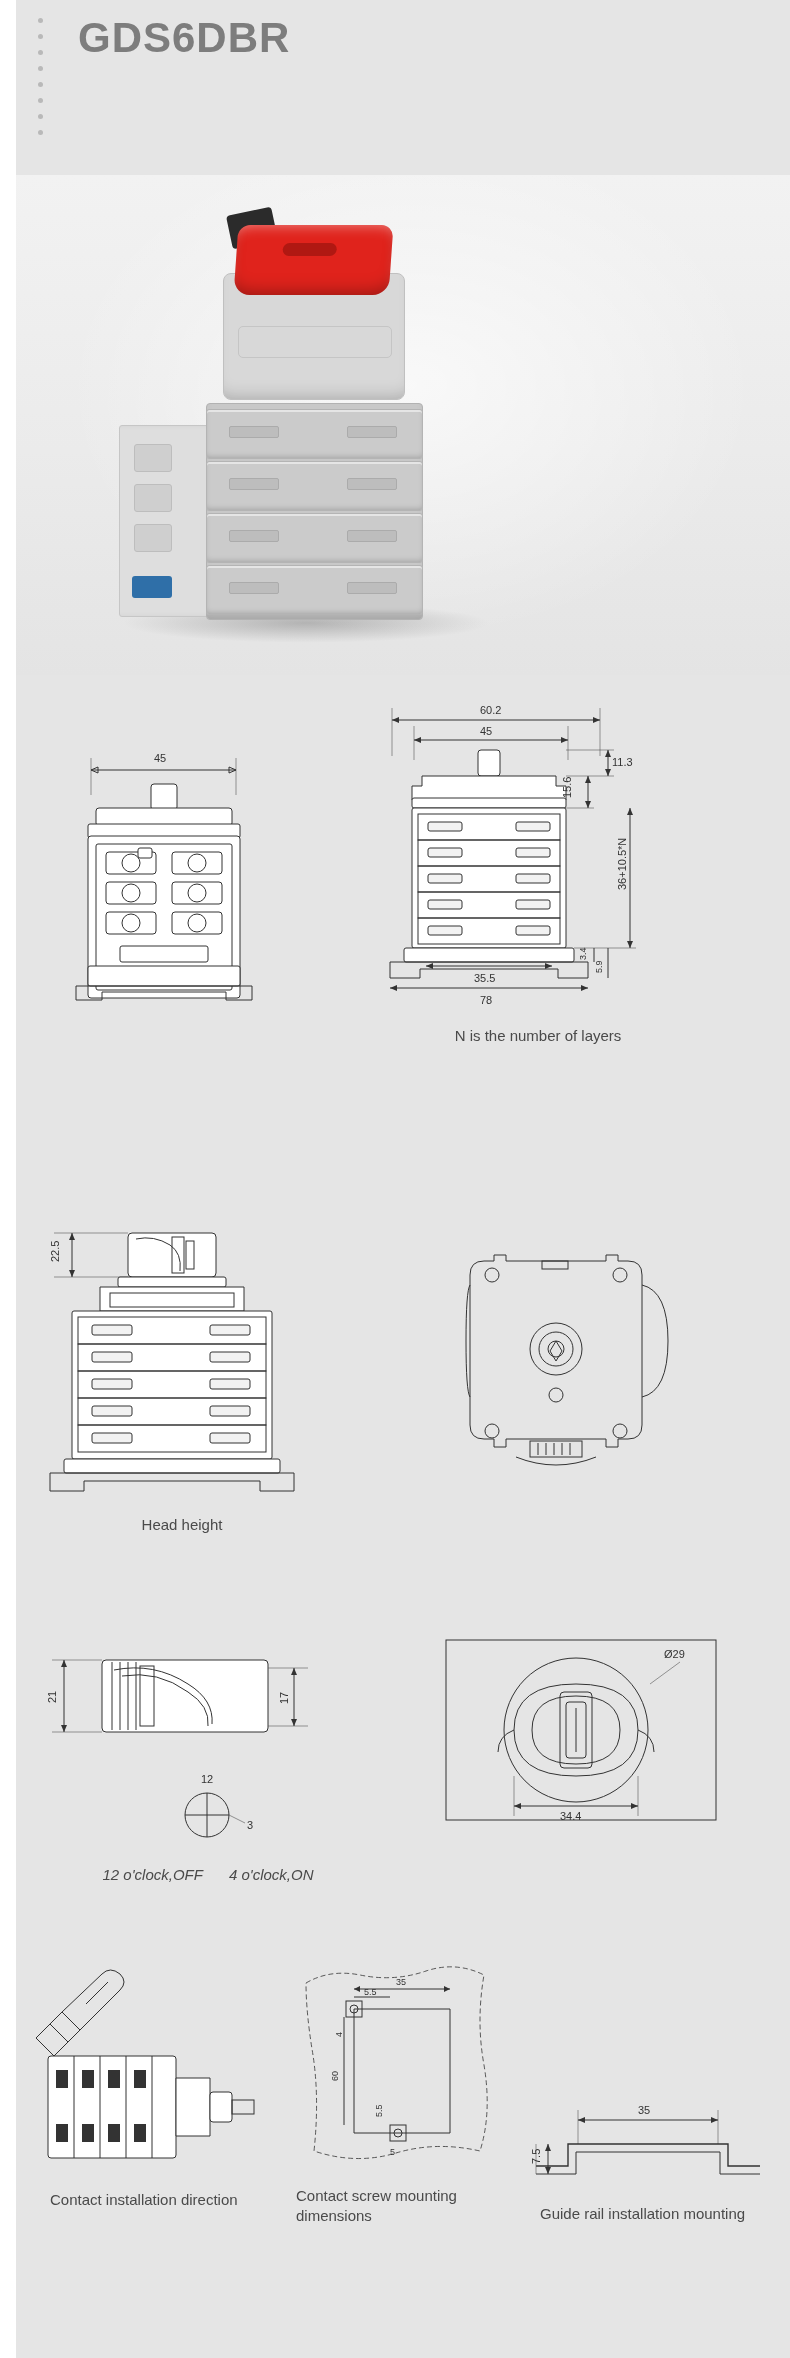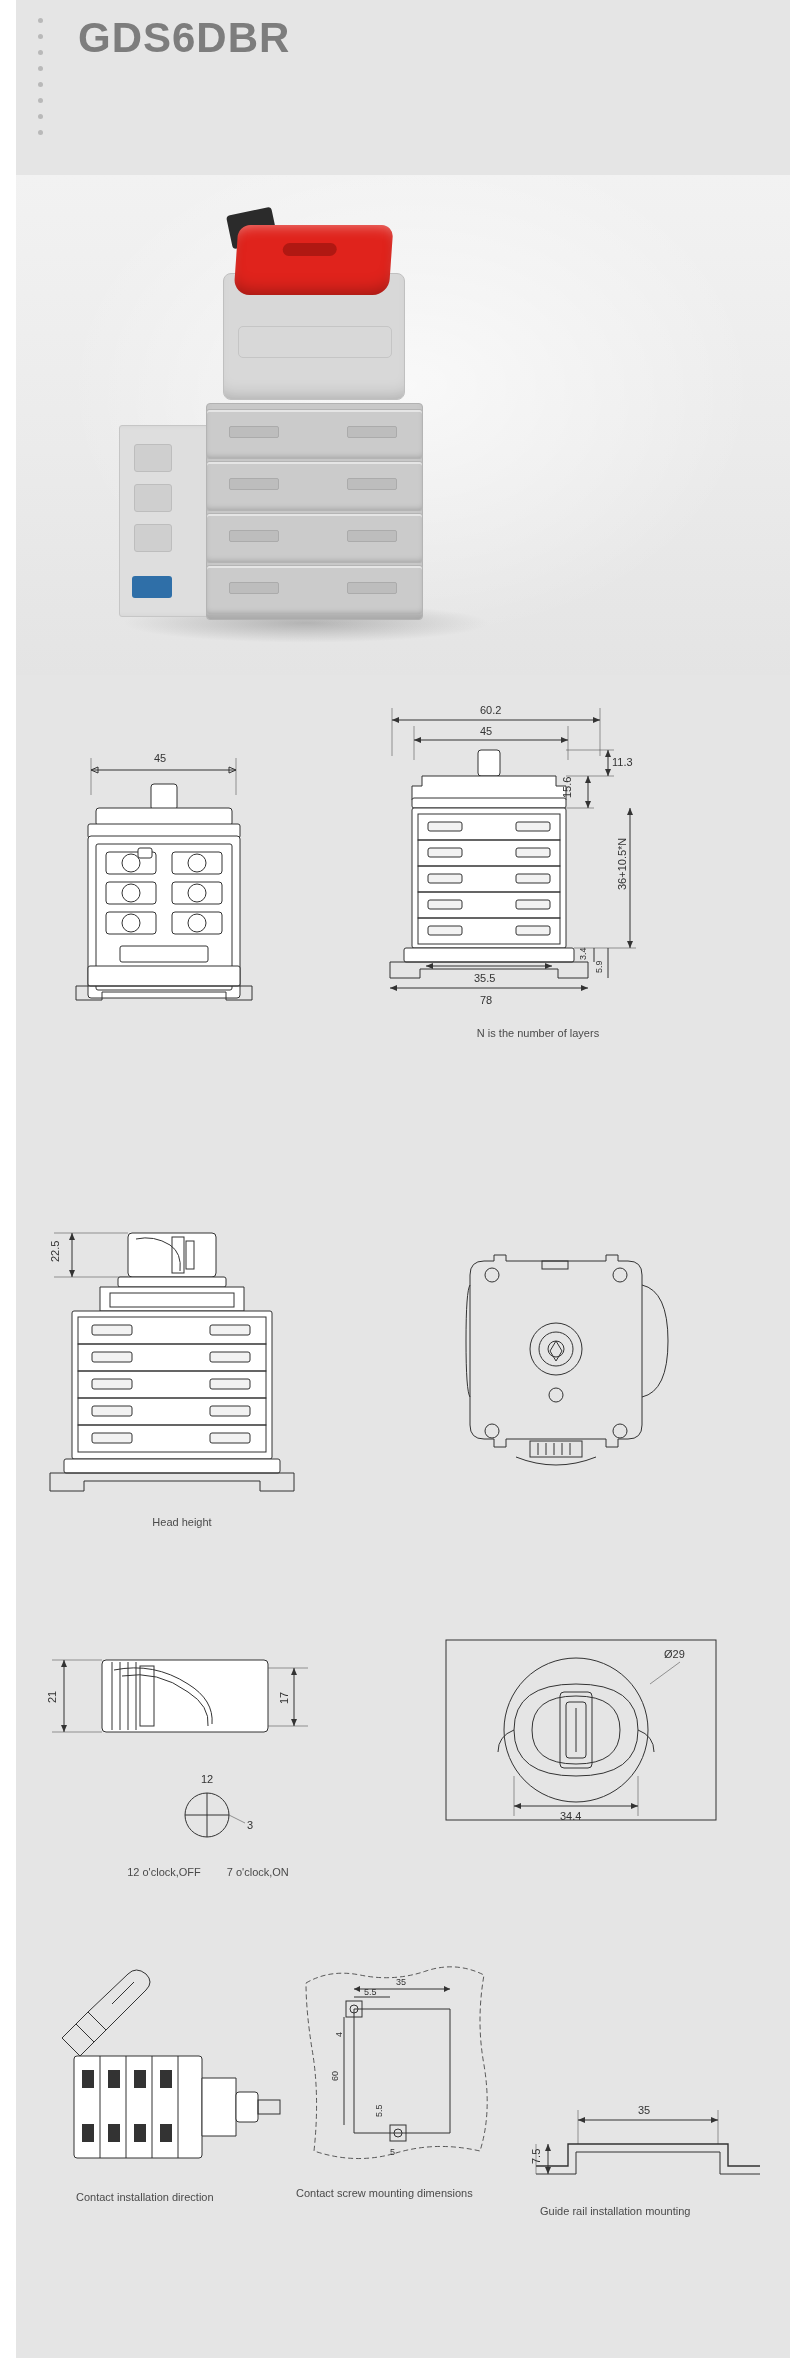--- a/index.html
+++ b/index.html
@@ -46,21 +46,21 @@
   .body-upper{position:absolute;left:112px;top:70px;width:180px;height:125px;background:#d8d8d8;border:1px solid #c0c0c0;border-radius:8px;
         box-shadow:inset 0 -14px 18px -14px rgba(0,0,0,.25);}
   .body-upper .seam{position:absolute;left:14px;top:52px;width:152px;height:30px;border:1px solid #c5c5c5;border-radius:5px;}
   .knob{position:absolute;left:125px;top:22px;width:155px;height:70px;background:#e0231c;border-radius:12px 12px 16px 16px;
         box-shadow:inset 0 -12px 18px -10px rgba(0,0,0,.35), inset 0 8px 14px -8px rgba(255,255,255,.5);transform:skewX(-4deg);}
   .knob .notch{position:absolute;left:46px;top:18px;width:54px;height:13px;background:#b01812;border-radius:7px;}
   .lever{position:absolute;left:118px;top:8px;width:46px;height:34px;background:#2b2b2b;border-radius:4px;transform:rotate(-12deg);}
 
   
   .sec{position:absolute;}
-  .cap{font-size:11px;color:#4a4a4a;line-height:1.35;text-align:center;}
+  .cap{font-size:15px;color:#4a4a4a;line-height:1.35;text-align:center;}
   .cap.left{text-align:left;}
   .dim{font-size:11px;fill:#333;font-family:"Liberation Sans", sans-serif;}
   .dim-s{font-size:9px;fill:#333;font-family:"Liberation Sans", sans-serif;}
   svg{display:block;}
   .ln{stroke:#333;stroke-width:1;fill:none;}
   .ln-th{stroke:#333;stroke-width:1.4;fill:none;}
   .ln-l{stroke:#555;stroke-width:.6;fill:none;}
   .dash{stroke:#333;stroke-width:.8;fill:none;stroke-dasharray:5 3;}
   .fillw{fill:#fff;stroke:#333;stroke-width:1;}
   .fillg{fill:#f2f2f2;stroke:#333;stroke-width:1;}
@@ -350,24 +350,24 @@
     <svg width="120" height="80" viewBox="0 0 120 80">
       <text class="dim" x="40" y="12">12</text>
       <circle class="ln" cx="46" cy="44" r="22"></circle>
       <line class="ln" x1="46" y1="22" x2="46" y2="66"></line>
       <line class="ln" x1="24" y1="44" x2="68" y2="44"></line>
       <line class="ln-l" x1="68" y1="44" x2="84" y2="52"></line>
       <text class="dim" x="86" y="58">3</text>
     </svg>
   </div>
 
-  <div class="sec" style="left:22px;top:1865px;width:340px;">
+  <div class="sec" style="left:22px;top:1865px;width:340px;font-style:italic;">
     <div class="cap" style="display:flex;gap:26px;justify-content:center;">
       <span>12 o'clock,OFF</span>
-      <span>7 o'clock,ON</span>
+      <span>4 o'clock,ON</span>
     </div>
   </div>
 
   <div class="sec" style="left:420px;top:1630px;">
     <svg width="300" height="230" viewBox="0 0 300 230">
       <rect class="ln" x="10" y="10" width="270" height="180" fill="none" stroke="#333"></rect>
 
       <circle class="ln" cx="140" cy="100" r="72"></circle>
 
       <path class="ln" d="M78 100 q0 -46 62 -46 q62 0 62 46 q0 46 -62 46 q-62 0 -62 -46 z" fill="#fff"></path>
@@ -383,21 +383,21 @@
 
       <line class="ln-l" x1="78" y1="146" x2="78" y2="186"></line>
       <line class="ln-l" x1="202" y1="146" x2="202" y2="186"></line>
       <line class="ln" x1="78" y1="176" x2="202" y2="176"></line>
       <path d="M78 176 l7 -3 v6 z" fill="#333"></path>
         <path d="M202 176 l-7 -3 v6 z" fill="#333"></path>
       <text class="dim" x="124" y="190">34.4</text>
     </svg>
   </div>
 
-  <div class="sec" style="left:34px;top:1960px;">
+  <div class="sec" style="left:8px;top:1960px;">
     <svg width="240" height="220" viewBox="0 0 240 220">
 
       <g>
         <path class="ln" d="M78 14 q8 -8 18 0 q8 8 0 16 l-40 40 l-18 -18 z" fill="#fff"></path>
         <path class="ln" d="M38 52 l18 18 l-12 12 l-18 -18 z" fill="#fff"></path>
         <path class="ln" d="M26 64 l18 18 l-14 14 l-18 -18 z" fill="#fff"></path>
         <line class="ln" x1="84" y1="22" x2="62" y2="44"></line>
       </g>
 
       <rect class="fillw" x="24" y="96" width="128" height="102" rx="3"></rect>

